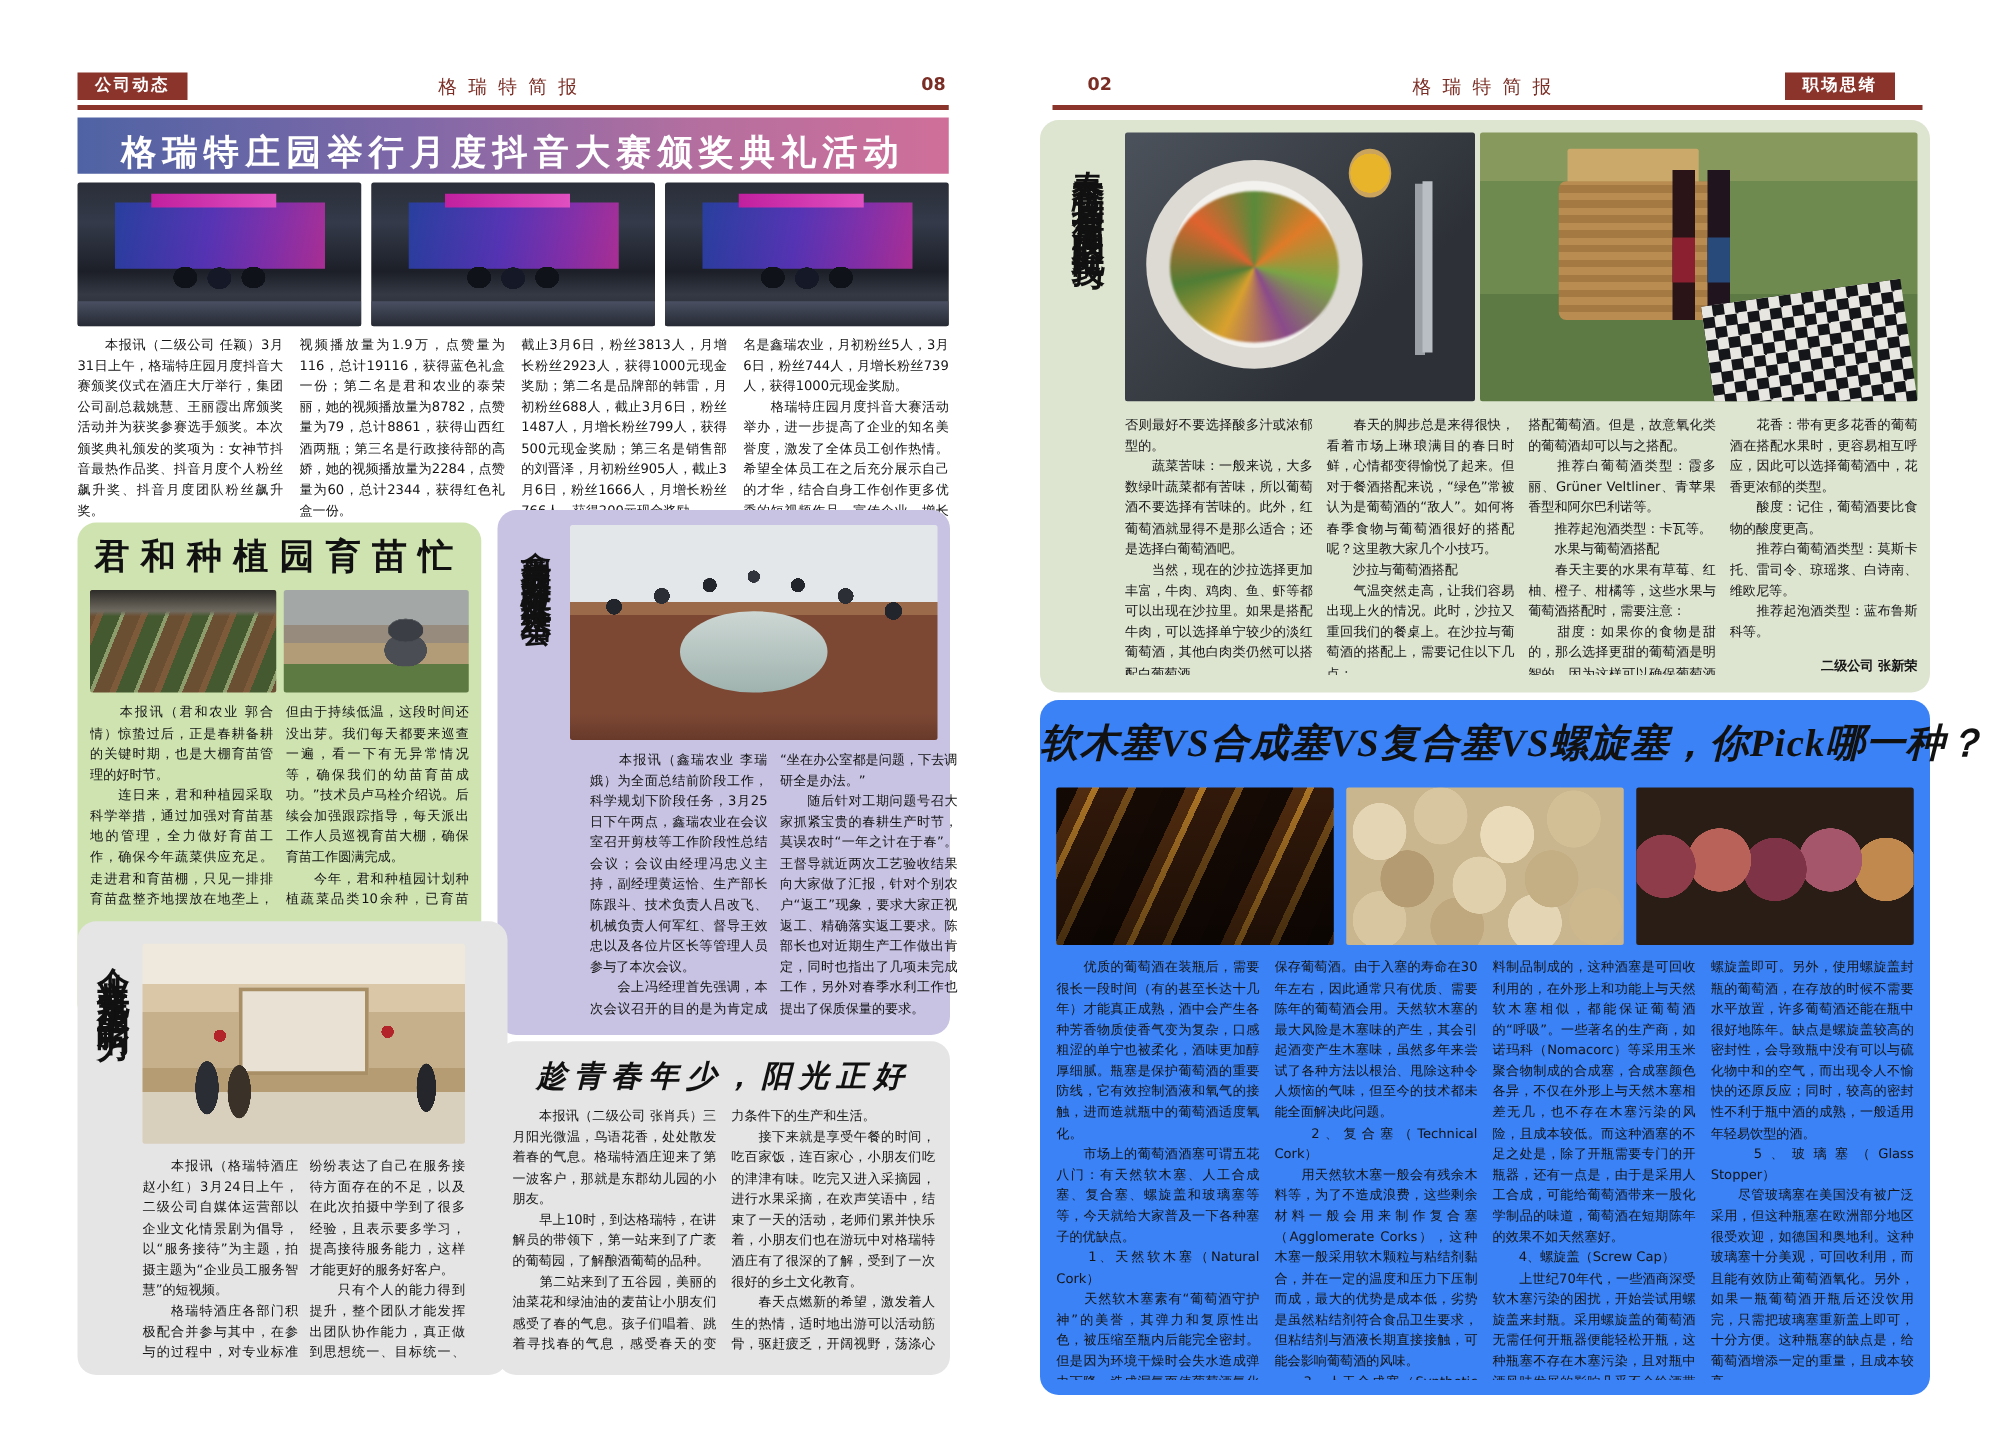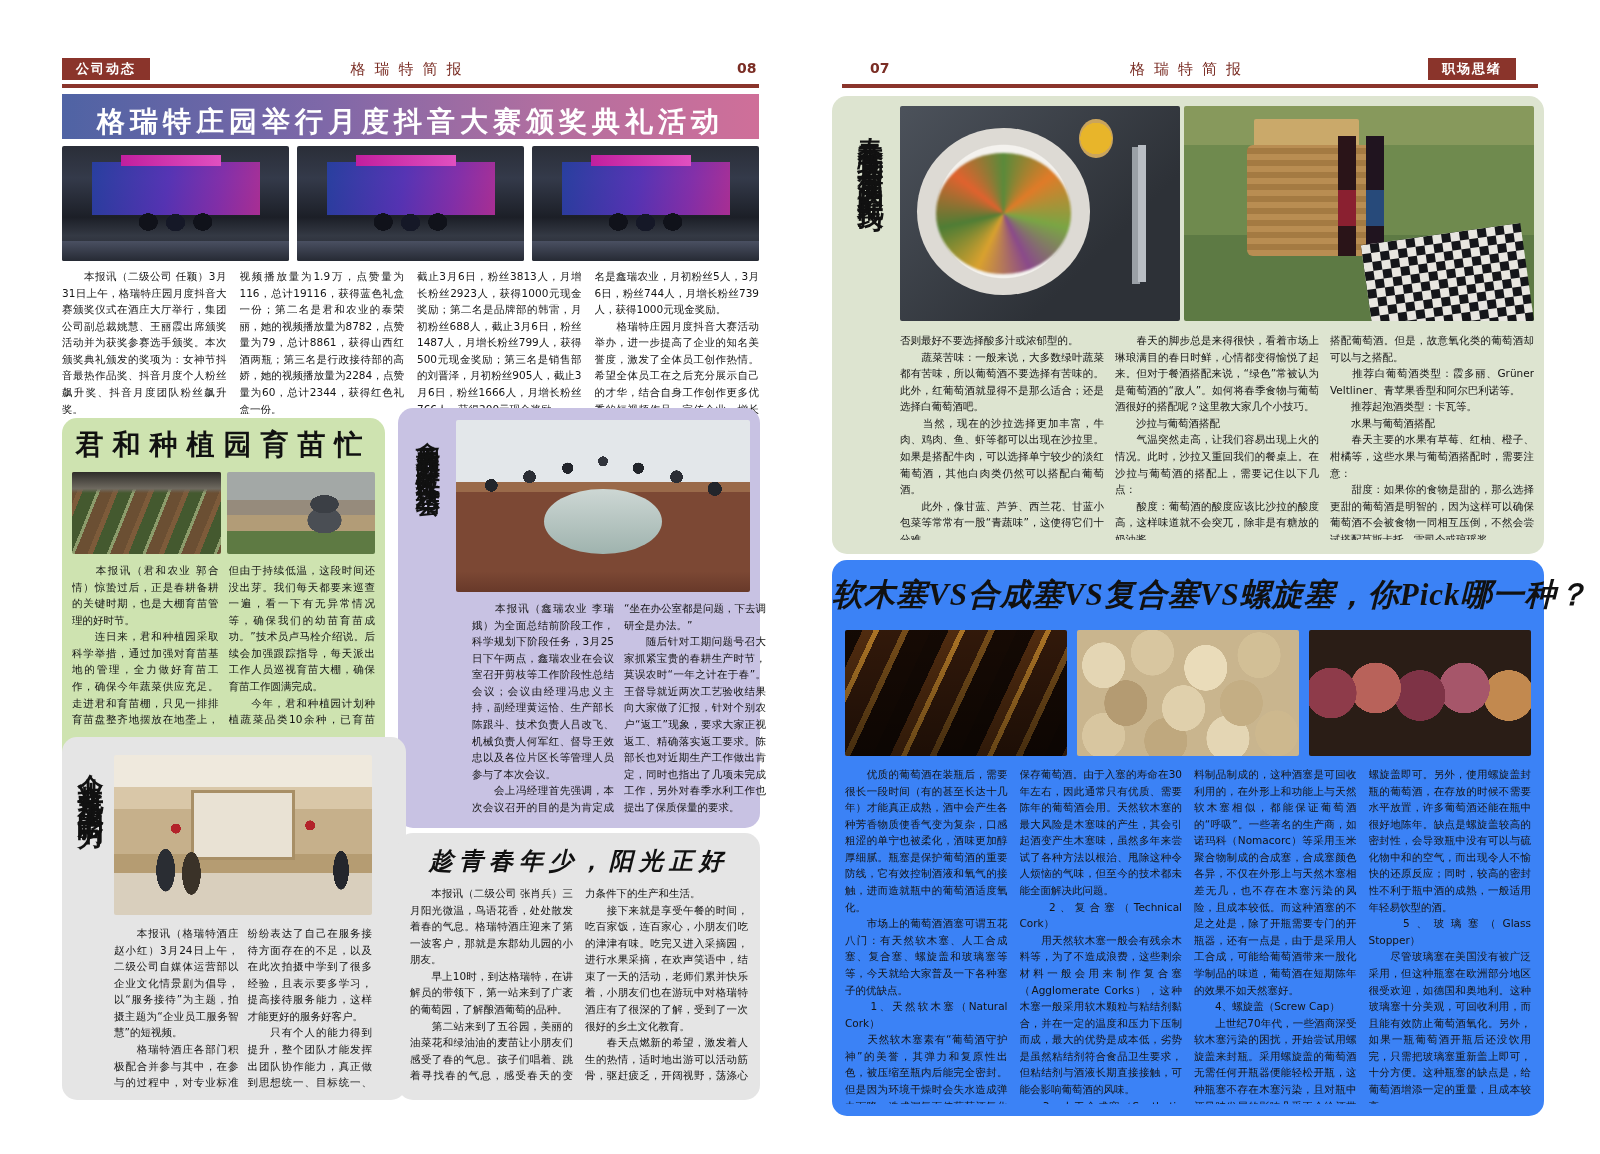--- a/index.html
+++ b/index.html
@@ -230,21 +230,21 @@
       <div class="coltext">　　本报讯（二级公司 张肖兵）三月阳光微温，鸟语花香，处处散发着春的气息。格瑞特酒庄迎来了第一波客户，那就是东郡幼儿园的小朋友。
 　　早上10时，到达格瑞特，在讲解员的带领下，第一站来到了广袤的葡萄园，了解酿酒葡萄的品种。
 　　第二站来到了五谷园，美丽的油菜花和绿油油的麦苗让小朋友们感受了春的气息。孩子们唱着、跳着寻找春的气息，感受春天的变化。
 　　第三站来到了农耕博物馆，沉浸式体验以前60年代时期，在无电</div>
       <div class="coltext">力条件下的生产和生活。
 　　接下来就是享受午餐的时间，吃百家饭，连百家心，小朋友们吃的津津有味。吃完又进入采摘园，进行水果采摘，在欢声笑语中，结束了一天的活动，老师们累并快乐着，小朋友们也在游玩中对格瑞特酒庄有了很深的了解，受到了一次很好的乡土文化教育。
 　　春天点燃新的希望，激发着人生的热情，适时地出游可以活动筋骨，驱赶疲乏，开阔视野，荡涤心灵。趁阳光正好，趁微风不燥，让我们迈着青春的步伐，和春天来一个甜蜜的约会吧！</div>
     </div>
   </div>
 
-  <div class="pagenum" style="left:870px;">07</div>
+  <div class="pagenum" style="left:870px;">02</div>
   <div class="masthead" style="left:842px;width:696px;">格瑞特简报</div>
   <div class="hdr-tab" style="left:1428px;top:58px;"><span>职场思绪</span></div>
   <div class="rule" style="left:842px;top:84px;width:696px;"></div>
 
   <div class="box box-sage" style="left:832px;top:96px;width:712px;height:458px;">
     <div class="vtitle" style="left:16px;top:20px;font-size:26px;line-height:44px;letter-spacing:6px;">春季食物与葡萄酒的搭配技巧</div>
     <div class="photo ph-salad" style="position:absolute;left:68px;top:10px;width:280px;height:215px;">
       <span class="plate"></span>
       <span class="greens"></span>
       <span class="fork"></span>
@@ -265,20 +265,27 @@
       <div class="coltext">　　春天的脚步总是来得很快，看着市场上琳琅满目的春日时鲜，心情都变得愉悦了起来。但对于餐酒搭配来说，“绿色”常被认为是葡萄酒的“敌人”。如何将春季食物与葡萄酒很好的搭配呢？这里教大家几个小技巧。
 　　沙拉与葡萄酒搭配
 　　气温突然走高，让我们容易出现上火的情况。此时，沙拉又重回我们的餐桌上。在沙拉与葡萄酒的搭配上，需要记住以下几点：
 　　酸度：葡萄酒的酸度应该比沙拉的酸度高，这样味道就不会突兀，除非是有糖放的奶油酱，</div>
       <div class="coltext">搭配葡萄酒。但是，故意氧化类的葡萄酒却可以与之搭配。
 　　推荐白葡萄酒类型：霞多丽、Grüner Veltliner、青苹果香型和阿尔巴利诺等。
 　　推荐起泡酒类型：卡瓦等。
 　　水果与葡萄酒搭配
 　　春天主要的水果有草莓、红柚、橙子、柑橘等，这些水果与葡萄酒搭配时，需要注意：
 　　甜度：如果你的食物是甜的，那么选择更甜的葡萄酒是明智的，因为这样可以确保葡萄酒不会被食物一同相互压倒，不然会尝试搭配莫斯卡托、雷司令或琼瑶浆。</div>
+      <div style="flex:1;display:flex;flex-direction:column;">
+        <div class="coltext" style="flex:1;">　　花香：带有更多花香的葡萄酒在搭配水果时，更容易相互呼应，因此可以选择葡萄酒中，花香更浓郁的类型。
+　　酸度：记住，葡萄酒要比食物的酸度更高。
+　　推荐白葡萄酒类型：莫斯卡托、雷司令、琼瑶浆、白诗南、维欧尼等。
+　　推荐起泡酒类型：蓝布鲁斯科等。</div>
+        <div class="sig">二级公司 张新荣</div>
+      </div>
     </div>
   </div>
 
   <div class="box box-pink" style="left:832px;top:560px;width:712px;height:556px;">
     <div class="htitle" style="margin-top:14px;font-size:31px;letter-spacing:1px;font-style:italic;">软木塞VS合成塞VS复合塞VS螺旋塞，你Pick哪一种？</div>
     <div style="position:absolute;left:13px;top:70px;width:686px;height:126px;display:flex;gap:10px;">
       <div class="photo ph-bottles" style="flex:1;"></div>
       <div class="photo ph-corks" style="flex:1;"></div>
       <div class="photo ph-composite" style="flex:1;"></div>
     </div>

